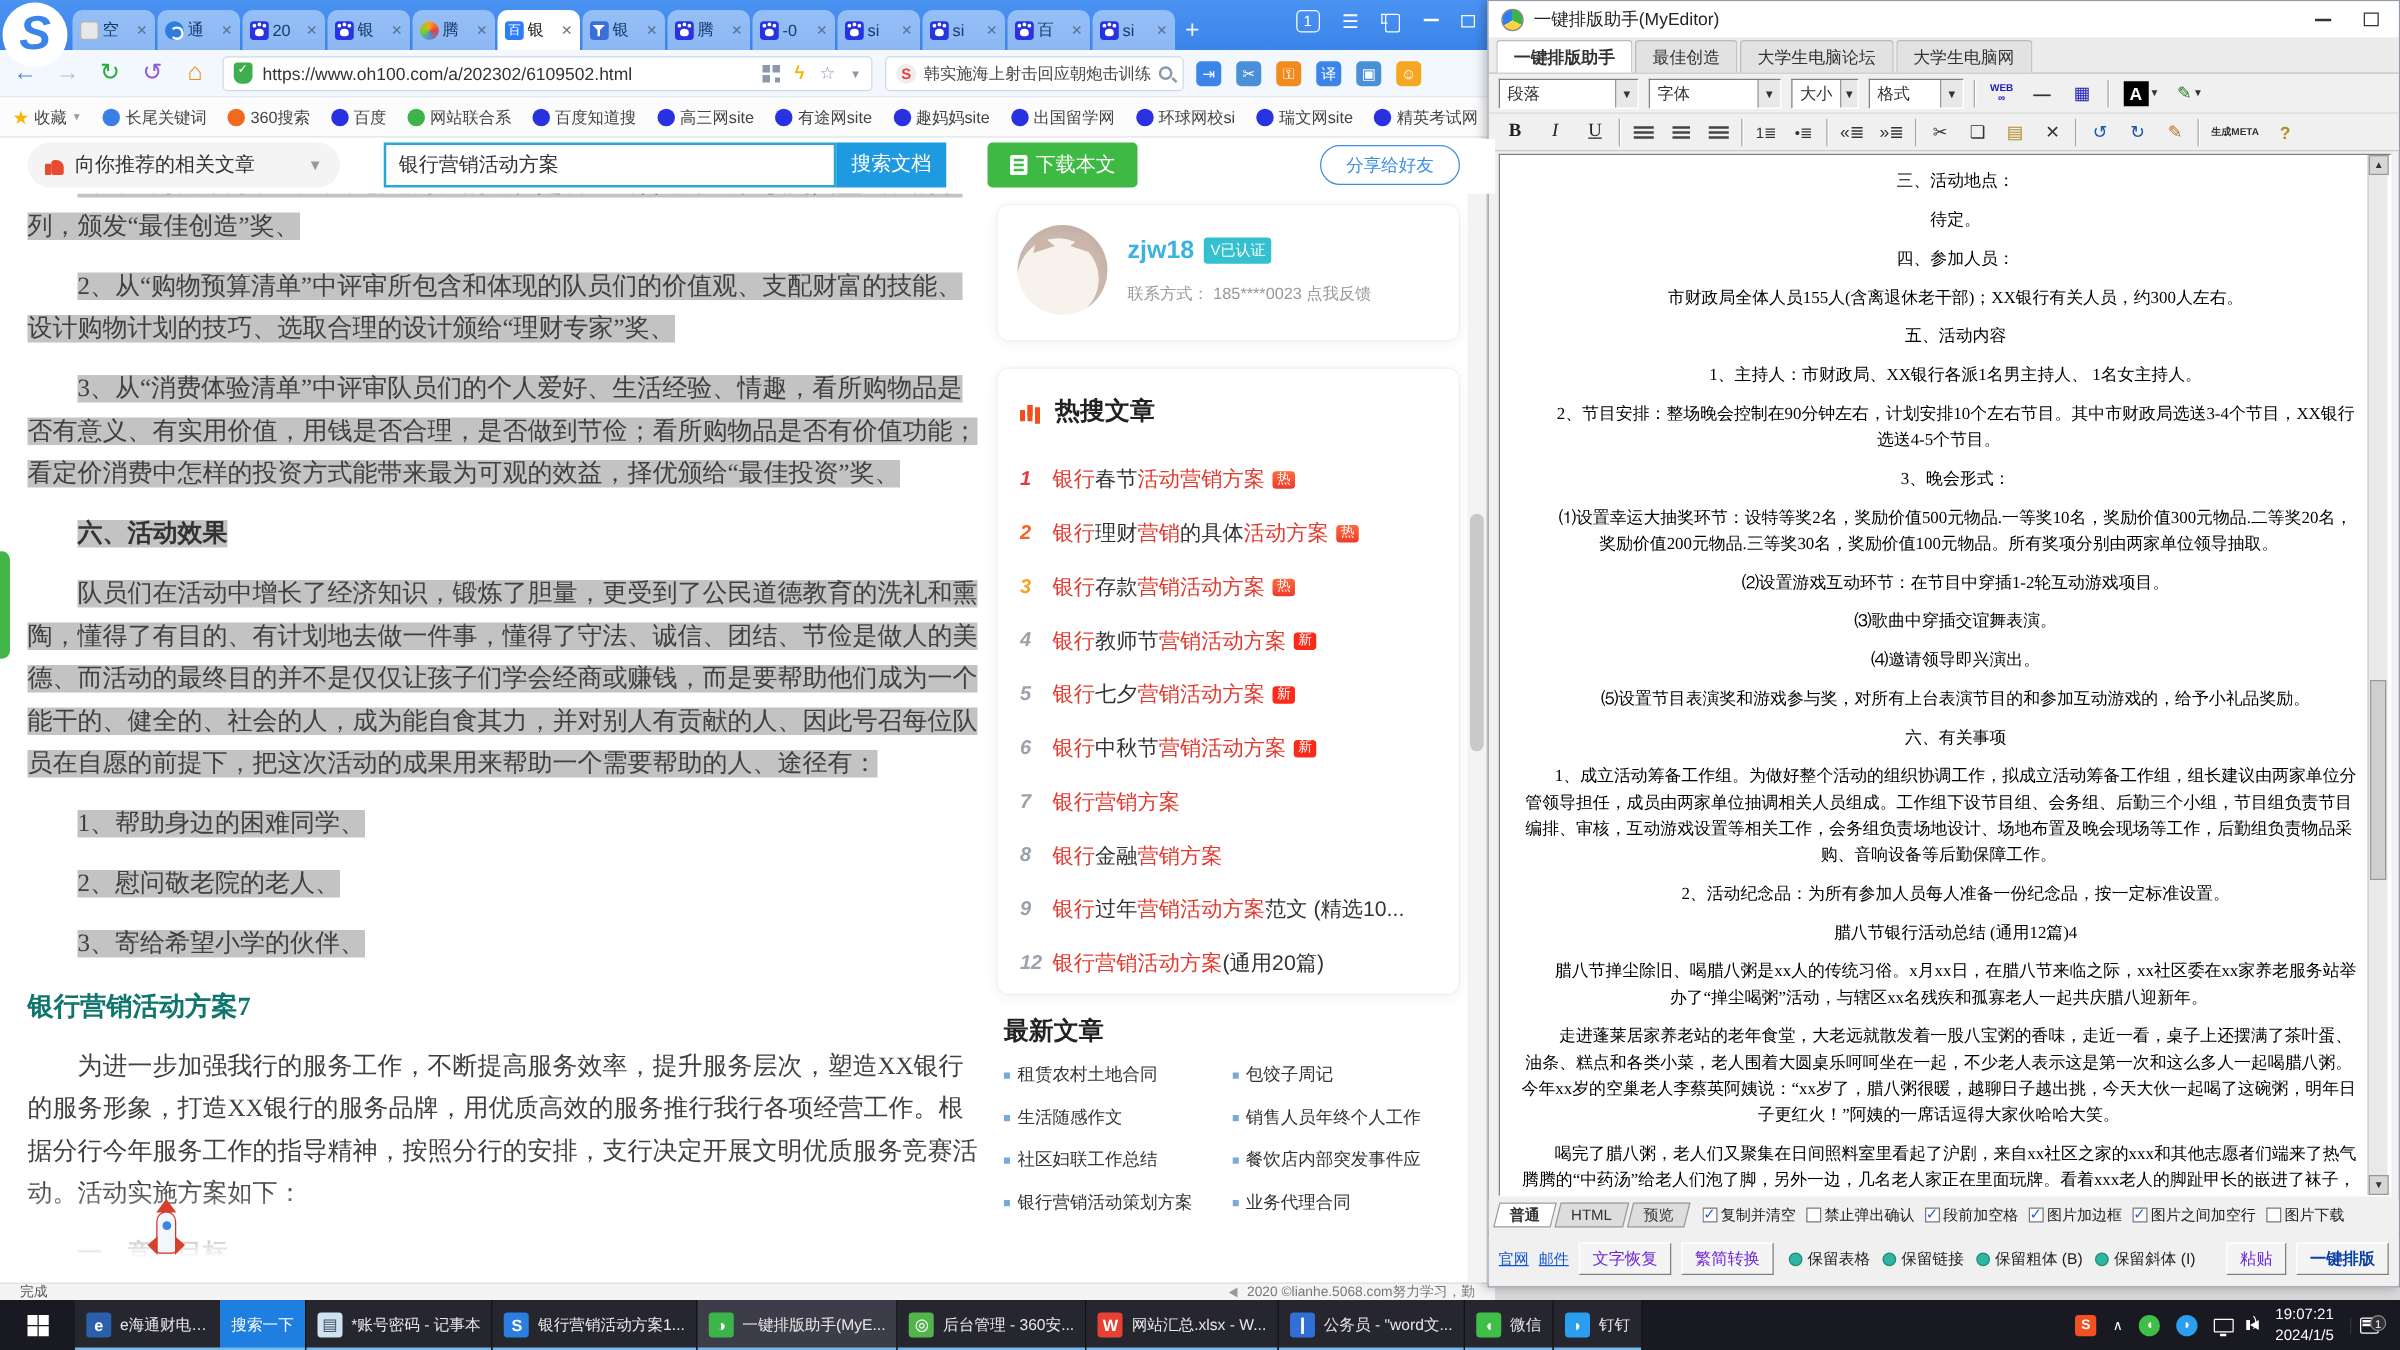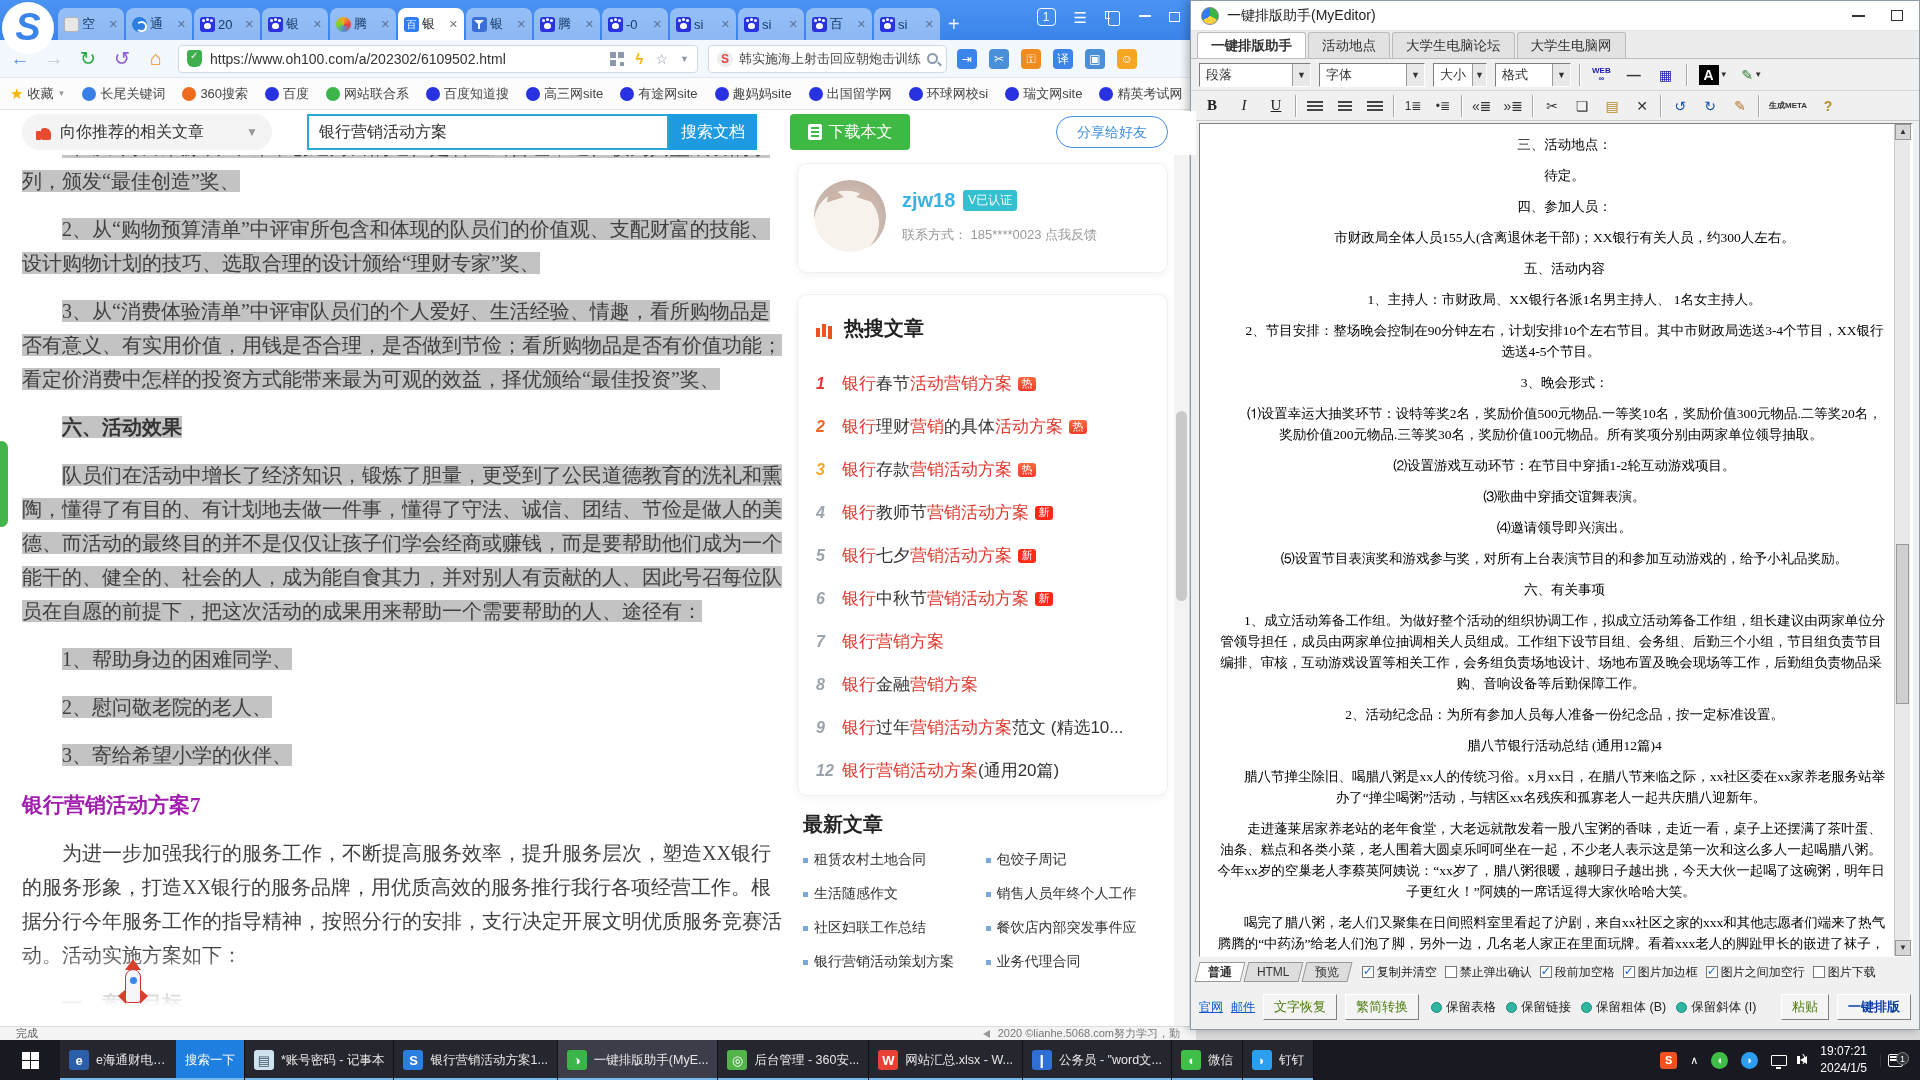--- a/index.html
+++ b/index.html
@@ -89,21 +89,21 @@
   .dlbtn{position:absolute;left:790px;top:3px;width:120px;height:36px;background:#3eb944;border-radius:4px;color:#fff;
     font-size:16px;display:flex;align-items:center;justify-content:center;gap:7px;}
   .dlico{width:14px;height:16px;background:#fff;border-radius:2px;position:relative;}
   .dlico::after{content:"";position:absolute;left:3px;top:3px;width:8px;height:2px;background:#3eb944;box-shadow:0 4px 0 #3eb944,0 8px 0 #3eb944;}
   .sharebtn{position:absolute;left:1056px;top:5px;width:112px;height:32px;border:1px solid #3f8fe0;border-radius:17px;
     color:#3f8fe0;font-size:14px;text-align:center;line-height:30px;background:#fff;}
   .article{position:absolute;left:22px;top:19px;width:762px;z-index:1;
     font-family:"Liberation Serif","DejaVu Serif",serif;font-size:20px;color:#404040;}
   .article p{margin:0 0 14px 0;line-height:34px;text-indent:2em;}
   .article p.hd{font-weight:bold;color:#333;margin:6px 0 14px 0;}
-  .article p.redhd{color:#a21caf;font-weight:bold;font-size:21px;text-indent:0;margin:16px 0 14px 0;}
+  .article p.redhd{color:#0f766e;font-weight:bold;font-size:21px;text-indent:0;margin:16px 0 14px 0;}
   .selbg{background:#c3c3c3;}
   .fadeout{position:absolute;left:0;top:836px;width:800px;height:79px;z-index:3;
     background:linear-gradient(rgba(255,255,255,0),#fff 75%);}
   .rocket{position:absolute;left:118px;top:848px;width:30px;height:56px;z-index:4;}
   .rocket .body{position:absolute;left:7px;top:10px;width:16px;height:34px;background:#f4f6f9;border:1px solid #c33;border-radius:8px 8px 3px 3px;}
   .rocket .tipp{position:absolute;left:7px;top:0;border-left:8px solid transparent;border-right:8px solid transparent;border-bottom:11px solid #d8402e;}
   .rocket .win{position:absolute;left:12px;top:18px;width:7px;height:7px;border-radius:50%;background:#3a84ea;}
   .rocket .finL{position:absolute;left:0;top:30px;border-top:7px solid transparent;border-right:8px solid #d8402e;border-bottom:8px solid transparent;}
   .rocket .finR{position:absolute;right:0;top:30px;border-top:7px solid transparent;border-left:8px solid #d8402e;border-bottom:8px solid transparent;}
   .greenpill{position:absolute;left:-5px;top:330px;width:13px;height:86px;background:#44b549;border-radius:7px;z-index:6;}
@@ -188,21 +188,21 @@
   .vtab{height:20px;padding:0 10px;font-size:12px;line-height:19px;color:#333;background:#ddd;border:1px solid #999;transform:skewX(-14deg);}
   .vtab span{display:inline-block;transform:skewX(14deg);}
   .vtab.active{background:#fff;font-weight:bold;}
   .chkwrap{display:flex;align-items:center;gap:8px;margin-left:8px;overflow:hidden;flex:1;white-space:nowrap;}
   .chk{display:flex;align-items:center;gap:3px;font-size:12px;color:#222;flex:none;}
   .box{width:12px;height:12px;border:1px solid #777;background:#fff;position:relative;flex:none;}
   .box.on::after{content:"✓";position:absolute;left:0px;top:-3px;color:#1666d8;font-size:12px;font-weight:bold;}
   .ebottomrow{position:absolute;left:0;top:986px;width:100%;height:40px;display:flex;align-items:center;gap:8px;padding:0 8px;background:#f0f0f0;}
   .elink{color:#1155cc;font-size:12px;text-decoration:underline;}
   .ebtn{height:26px;padding:0 10px;background:#f4f4f4;border:1px solid;border-color:#fff #808080 #808080 #fff;
-    font-size:13px;color:#4d7c0f;line-height:24px;white-space:nowrap;}
+    font-size:13px;color:#6d28d9;line-height:24px;white-space:nowrap;}
   .keep{display:flex;align-items:center;gap:4px;font-size:12.5px;color:#222;white-space:nowrap;}
   .kdot{width:11px;height:11px;border-radius:50%;background:#2fb6a3;border:1px solid #1d8a7a;}
   .ebtn.primary{font-weight:bold;color:#0a3fa8;}
   
   .taskbar{position:absolute;left:0;top:1040px;width:1920px;height:40px;background:#191921;display:flex;align-items:stretch;z-index:20;}
   .startbtn{width:60px;display:flex;align-items:center;justify-content:center;}
   .winlogo{width:17px;height:17px;display:grid;grid-template-columns:8px 8px;grid-template-rows:8px 8px;gap:1px;}
   .winlogo i{background:#fff;}
   .titem{display:flex;align-items:center;gap:7px;padding:0 9px;max-width:185px;color:#e8e8e8;font-size:12.5px;
     background:#26262e;border-right:1px solid #101016;position:relative;white-space:nowrap;overflow:hidden;}
@@ -534,21 +534,21 @@
     <div class="etitlebar">
       <span class="eicon"></span>
       <span class="etitle">一键排版助手(MyEditor)</span>
       <span class="ebtns">
         <span class="emin"></span>
         <span class="emax"></span>
       </span>
     </div>
     <div class="etabs" id="etabs">
         <div class="etab active">一键排版助手</div>
-        <div class="etab">活动地点</div>
+        <div class="etab">最佳创造</div>
         <div class="etab">大学生电脑论坛</div>
         <div class="etab">大学生电脑网</div>
       </div>
 
     <div class="etoolbar1">
       <span id="edrops" style="display:flex;gap:8px;">
           <div class="edrop" style="width: 112px;">
             <div class="lbl">段落</div>
             <div class="dbtn">▼</div>
           </div>

